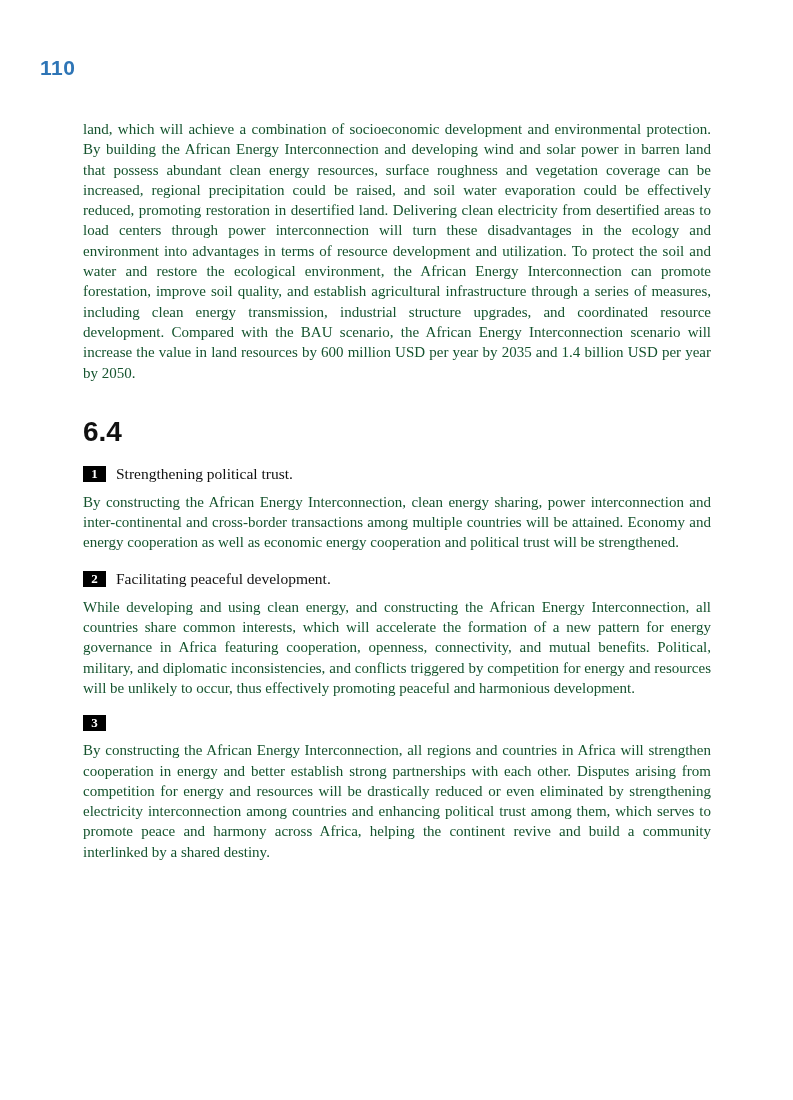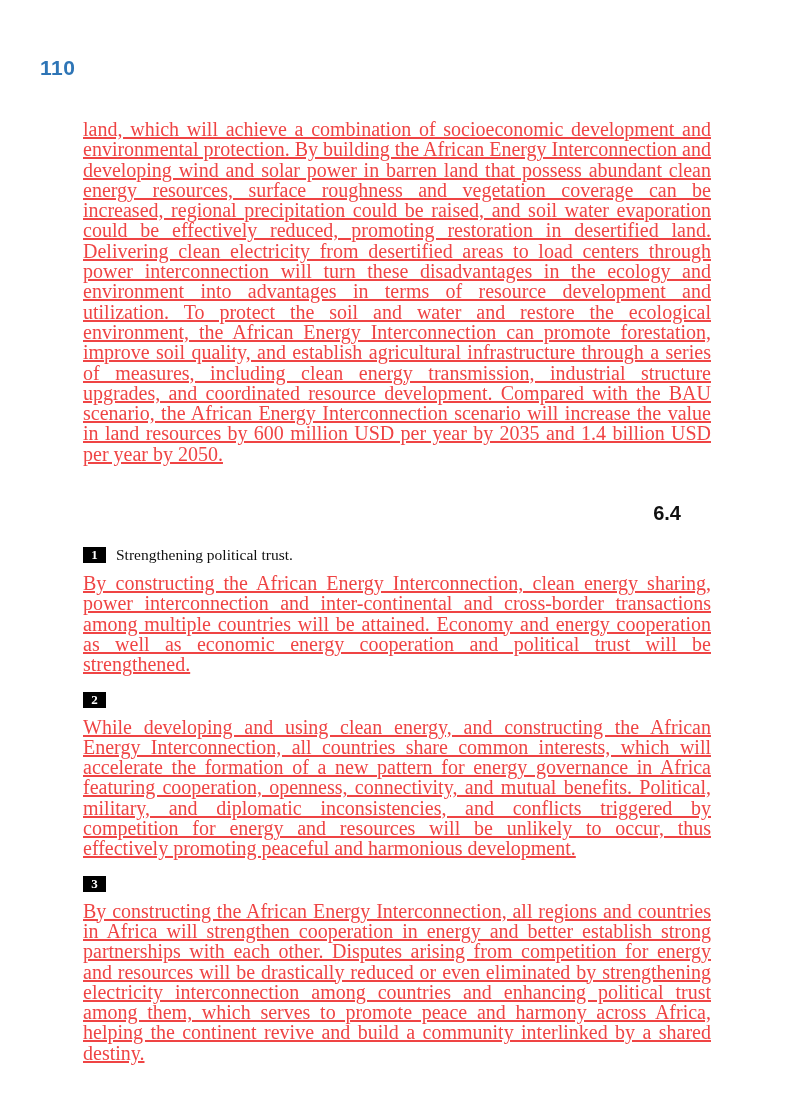--- a/index.html
+++ b/index.html
@@ -28,35 +28,34 @@
     letter-spacing: 0.5px;
   }
   .content {
     position: absolute;
     left: 83px;
     top: 119px;
     width: 628px;
   }
   .body-para {
     margin: 0;
-    font-size: 20px;
+    font-size: 15px;
     line-height: 20.3px;
     text-align: justify;
-    color: #ef4444;
-    text-decoration: underline;
+    color: #14532d;
   }
   .section-heading {
     margin: 33px 0 0 0;
     font-family: "Liberation Sans", sans-serif;
     font-weight: bold;
-    font-size: 20px;
+    font-size: 28px;
     line-height: 32px;
     color: #111111;
     display: flex;
-    align-items: flex-end;
+    align-items: flex-start;
     flex-direction: column;
   }
   .section-heading .sec-num {
     margin-right: 30px;
   }
   .item-heading {
     display: flex;
     align-items: center;
     margin: 17px 0 9px 0;
   }
@@ -102,20 +101,21 @@
       <div class="item-heading">
         <span class="item-badge">1</span>
         <span class="item-title">Strengthening political trust.</span>
       </div>
       <p class="body-para item-body">By constructing the African Energy Interconnection, clean energy sharing, power interconnection and inter-continental and cross-border transactions among multiple countries will be attained. Economy and energy cooperation as well as economic energy cooperation and political trust will be strengthened.</p>
     </div>
 
     <div class="item">
       <div class="item-heading">
         <span class="item-badge">2</span>
+        <span class="item-title">Facilitating peaceful development.</span>
       </div>
       <p class="body-para item-body">While developing and using clean energy, and constructing the African Energy Interconnection, all countries share common interests, which will accelerate the formation of a new pattern for energy governance in Africa featuring cooperation, openness, connectivity, and mutual benefits. Political, military, and diplomatic inconsistencies, and conflicts triggered by competition for energy and resources will be unlikely to occur, thus effectively promoting peaceful and harmonious development.</p>
     </div>
 
     <div class="item">
       <div class="item-heading">
         <span class="item-badge">3</span>
       </div>
       <p class="body-para item-body">By constructing the African Energy Interconnection, all regions and countries in Africa will strengthen cooperation in energy and better establish strong partnerships with each other. Disputes arising from competition for energy and resources will be drastically reduced or even eliminated by strengthening electricity interconnection among countries and enhancing political trust among them, which serves to promote peace and harmony across Africa, helping the continent revive and build a community interlinked by a shared destiny.</p>
     </div>

